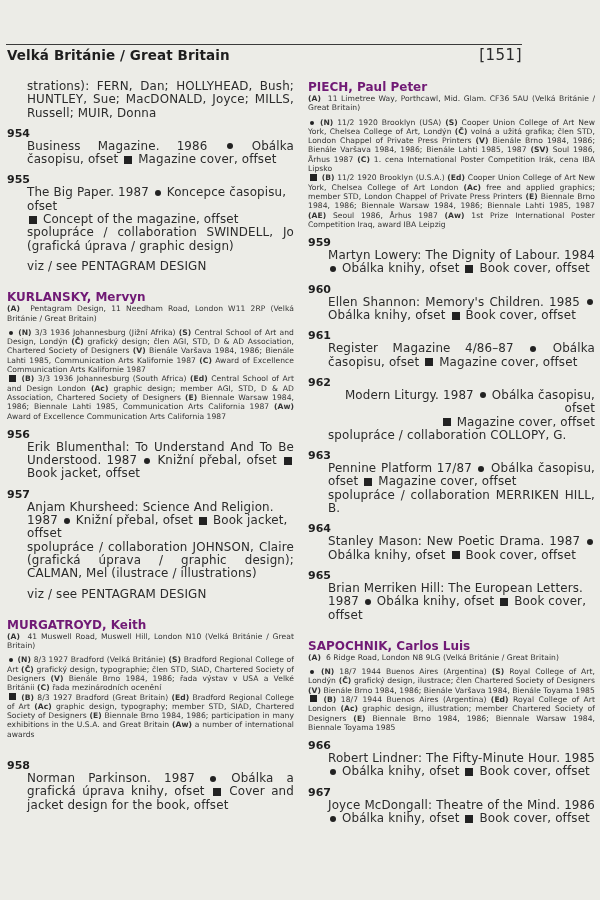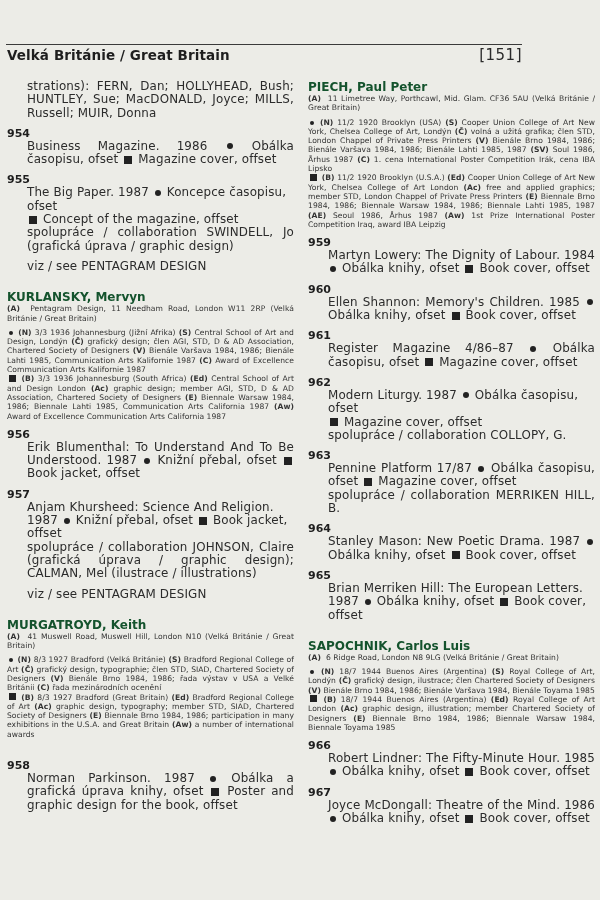--- a/index.html
+++ b/index.html
@@ -7,21 +7,21 @@
   body { font-family: "DejaVu Sans", sans-serif; color: #2a2a2a; position: relative; overflow: hidden; }
   .page { position: absolute; left: 0; top: 0; width: 600px; height: 900px; background: #ecece7; }
   .rule { position: absolute; left: 6px; top: 44px; width: 516px; height: 1px; background: #3a3a3a; }
   .header-title { position: absolute; left: 7px; top: 47px; font-size: 13.5px; font-weight: bold; letter-spacing: 0.1px; color: #1e1e1e; }
   .page-num { position: absolute; right: 78px; top: 46px; font-size: 15px; color: #2a2a2a; letter-spacing: 0.5px; }
   .col { position: absolute; top: 80px; width: 287px; }
   .col.left { left: 7px; }
   .col.right { left: 308px; }
   .body-t { font-size: 11.9px; line-height: 13.3px; color: #2b2b2b; letter-spacing: 0.15px; text-align: justify; margin-left: 20px; }
   .num { font-size: 11px; font-weight: bold; line-height: 13px; margin-top: 7px; color: #1e1e1e; }
-  .author { font-size: 12px; font-weight: bold; line-height: 14px; margin-top: 17px; color: #14532d; }
+  .author { font-size: 12px; font-weight: bold; line-height: 14px; margin-top: 17px; color: #701a75; }
   .small { font-size: 7.6px; line-height: 9.3px; color: #333; text-align: justify; letter-spacing: 0.05px; }
   .small b { font-weight: bold; }
   .bio { margin-top: 5px; }
   .see { margin-top: 7px; }
   .bull { display: inline-block; width: 6px; height: 6px; border-radius: 50%; background: #222; vertical-align: middle; margin: 0 2px; }
   .sq { display: inline-block; width: 8px; height: 8px; background: #222; vertical-align: -0.5px; margin: 0 2px; }
   .sq.sm { width: 7px; height: 7px; }
   .first { margin-top: 0; }
 </style>
 </head>
@@ -83,21 +83,21 @@
       <br>
       <span class="sq sm"></span>
       <b>(B)</b> <span>8/3 1927 Bradford (Great Britain)</span>
       <b>(Ed)</b> <span>Bradford Regional College of Art</span>
       <b>(Ac)</b> <span>graphic design, typography; member STD, SIAD, Chartered Society of Designers</span>
       <b>(E)</b> <span>Biennale Brno 1984, 1986; participation in many exhibitions in the U.S.A. and Great Britain</span>
       <b>(Aw)</b> <span>a number of international awards</span>
     </div>
 
     <div class="num" style="margin-top:20px">958</div>
-    <div class="body-t"><span>Norman Parkinson. 1987</span> <span class="bull"></span> <span>Obálka a grafická úprava knihy, ofset</span> <span class="sq"></span> <span>Poster and graphic design for the book, offset</span></div>
+    <div class="body-t"><span>Norman Parkinson. 1987</span> <span class="bull"></span> <span>Obálka a grafická úprava knihy, ofset</span> <span class="sq"></span> <span>Cover and jacket design for the book, offset</span></div>
   </div>
 
   <div class="col right">
     <div class="author first" style="margin-top:0">PIECH, Paul Peter</div>
     <div class="small"><b>(A)</b>&nbsp; <span>11 Limetree Way, Porthcawl, Mid. Glam. CF36 5AU (Velká Británie / Great Britain)</span></div>
     <div class="small bio">
       <span class="bull" style="width:4px;height:4px"></span>
       <b>(N)</b> <span>11/2 1920 Brooklyn (USA)</span>
       <b>(S)</b> <span>Cooper Union College of Art New York, Chelsea College of Art, Londýn</span>
       <b>(Č)</b> <span>volná a užitá grafika; člen STD, London Chappel of Private Press Printers</span>
@@ -117,21 +117,21 @@
     <div class="num">959</div>
     <div class="body-t"><span>Martyn Lowery: The Dignity of Labour. 1984</span> <span class="bull"></span> <span>Obálka knihy, ofset</span> <span class="sq"></span> <span>Book cover, offset</span></div>
 
     <div class="num">960</div>
     <div class="body-t"><span>Ellen Shannon: Memory's Children. 1985</span> <span class="bull"></span> <span>Obálka knihy, ofset</span> <span class="sq"></span> <span>Book cover, offset</span></div>
 
     <div class="num">961</div>
     <div class="body-t"><span>Register Magazine 4/86–87</span> <span class="bull"></span> <span>Obálka časopisu, ofset</span> <span class="sq"></span> <span>Magazine cover, offset</span></div>
 
     <div class="num">962</div>
-    <div class="body-t" style="text-align:left"><span>Modern Liturgy. 1987</span> <span class="bull"></span> <span>Obálka časopisu, ofset</span><br><span class="sq"></span> <span>Magazine cover, offset</span></div>
+    <div class="body-t" style="text-align:right"><span>Modern Liturgy. 1987</span> <span class="bull"></span> <span>Obálka časopisu, ofset</span><br><span class="sq"></span> <span>Magazine cover, offset</span></div>
     <div class="body-t">spolupráce / collaboration COLLOPY, G.</div>
 
     <div class="num">963</div>
     <div class="body-t"><span>Pennine Platform 17/87</span> <span class="bull"></span> <span>Obálka časopisu, ofset</span> <span class="sq"></span> <span>Magazine cover, offset</span></div>
     <div class="body-t">spolupráce / collaboration MERRIKEN HILL, B.</div>
 
     <div class="num">964</div>
     <div class="body-t"><span>Stanley Mason: New Poetic Drama. 1987</span> <span class="bull"></span> <span>Obálka knihy, ofset</span> <span class="sq"></span> <span>Book cover, offset</span></div>
 
     <div class="num">965</div>

